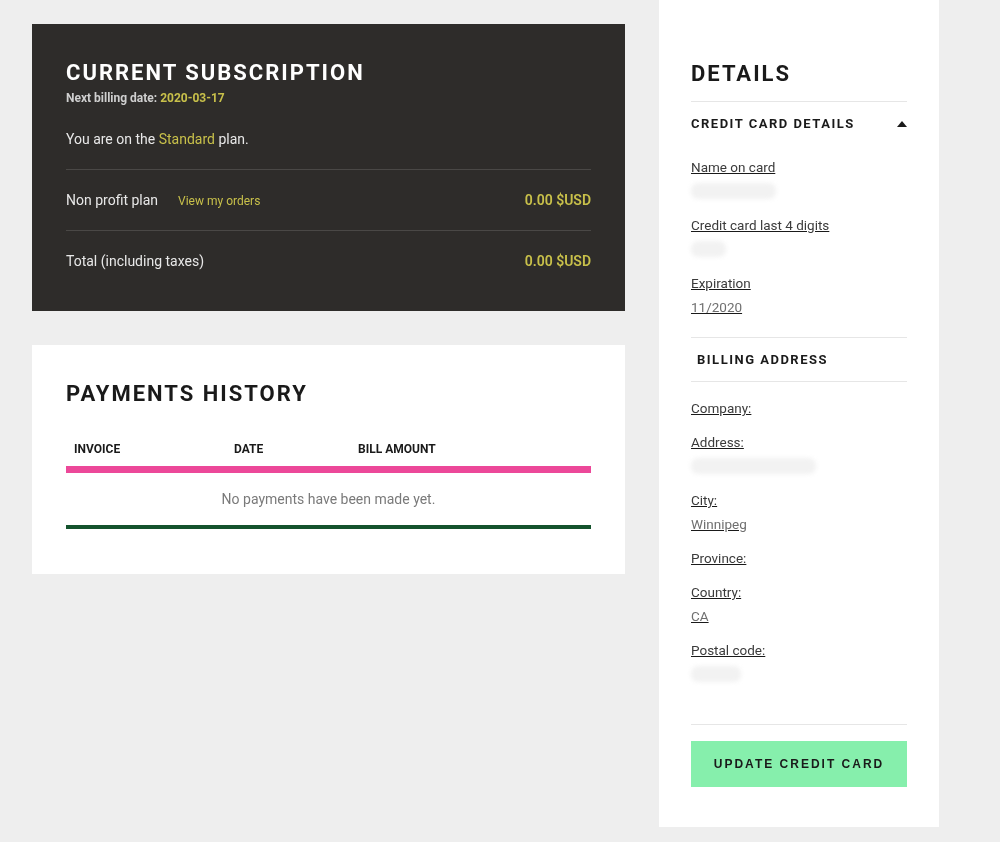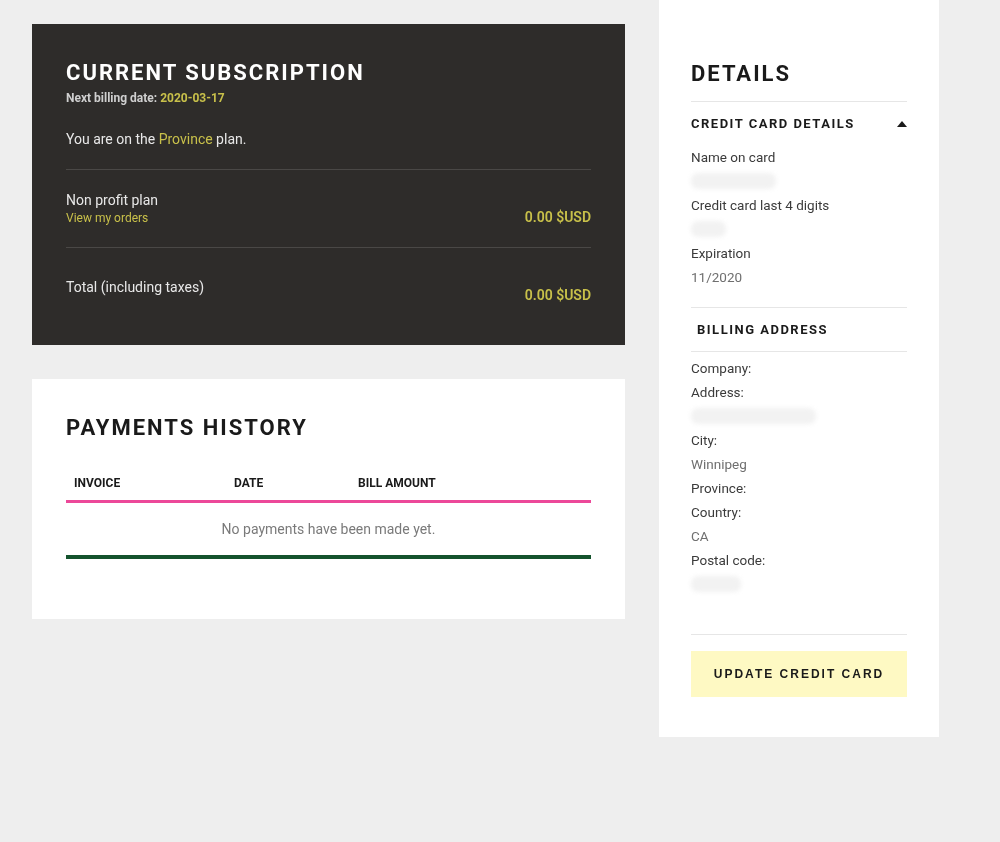--- a/index.html
+++ b/index.html
@@ -69,59 +69,57 @@
     display: flex;
     justify-content: space-between;
     align-items: center;
     padding: 22px 0 22px 0;
     font-size: 14px;
     color: #e8e8e8;
   }
   .sub-row .left {
     display: flex;
     align-items: baseline;
-    gap: 3px;
-    flex-direction: column;
+    gap: 20px;
   }
   .sub-row .link {
     font-size: 12px;
     color: #c8c04a;
     cursor: pointer;
   }
   .sub-row .amount {
     color: #c8c04a;
     font-weight: 600;
     font-size: 14px;
-    margin-top: 17px;
   }
   .sub-divider2 {
     border: none;
     border-top: 1px solid #4a4846;
   }
 
   
   .payments-card {
     background: #ffffff;
-    padding: 36px 34px 60px 34px;
+    padding: 36px 34px 45px 34px;
   }
   .payments-title {
     font-size: 22px;
     font-weight: 700;
     letter-spacing: 2px;
   }
   .payments-table {
     margin-top: 28px;
     width: 100%;
   }
   .payments-header {
     display: flex;
     font-size: 12px;
     font-weight: 700;
     padding: 8px 8px 10px 8px;
-    border-bottom: 3px solid #ec4899;
+    border-bottom: 7px solid #ec4899;
   }
   .col-invoice { width: 160px; }
   .col-date { width: 124px; }
   .col-amount { flex: 1; }
   .payments-empty {
     text-align: center;
     color: #7a7a7a;
     font-size: 14px;
     padding: 18px 0;
     border-bottom: 4px solid #14532d;
@@ -149,21 +147,22 @@
     letter-spacing: 1.5px;
     cursor: pointer;
   }
   .chevron {
     width: 0; height: 0;
     border-left: 5px solid transparent;
     border-right: 5px solid transparent;
     border-bottom: 6px solid #1a1a1a;
   }
   .field {
-    margin-top: 8px;
+    margin-top: 18px;
+    text-decoration: underline;
   }
   .field-label {
     font-size: 13.5px;
     color: #3b3b3b;
   }
   .field-value {
     font-size: 13.5px;
     color: #6f6f6f;
     margin-top: 8px;
   }
@@ -190,21 +189,21 @@
     border-top: 1px solid #e6e6e6;
     margin-top: 8px;
   }
   .bottom-divider {
     border: none;
     border-top: 1px solid #e6e6e6;
     margin-top: 42px;
   }
   .update-btn {
     margin-top: 16px;
-    background: #fef9c3;
+    background: #86efac;
     border: none;
     width: 100%;
     padding: 16px 0;
     font-size: 12px;
     font-weight: 700;
     letter-spacing: 2px;
     color: #1a1a1a;
     cursor: pointer;
   }
 </style>
@@ -213,21 +212,21 @@
 
 <div class="layout">
   <div class="left-col">
 
     <div class="subscription-card">
       <h2 class="sub-title">CURRENT SUBSCRIPTION</h2>
       <div class="sub-next-billing">
         <span>Next billing date: </span><span class="date">2020-03-17</span>
       </div>
       <div class="plan-line">
-        <span>You are on the </span><span class="plan-name">Province</span><span> plan.</span>
+        <span>You are on the </span><span class="plan-name">Standard</span><span> plan.</span>
       </div>
       <hr class="sub-divider">
       <div class="sub-row">
         <div class="left">
           <span>Non profit plan</span>
           <span class="link">View my orders</span>
         </div>
         <span class="amount">0.00 $USD</span>
       </div>
       <hr class="sub-divider2">

